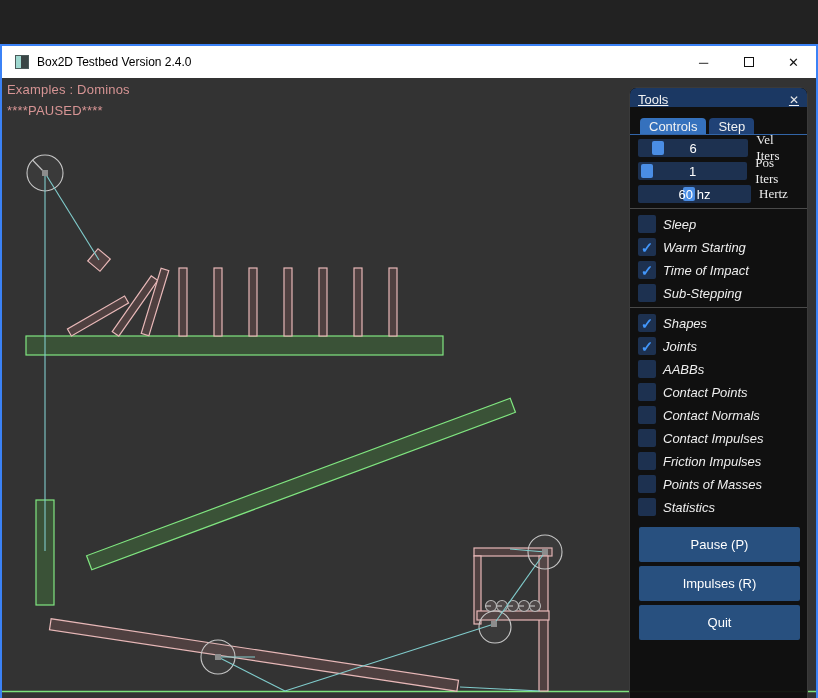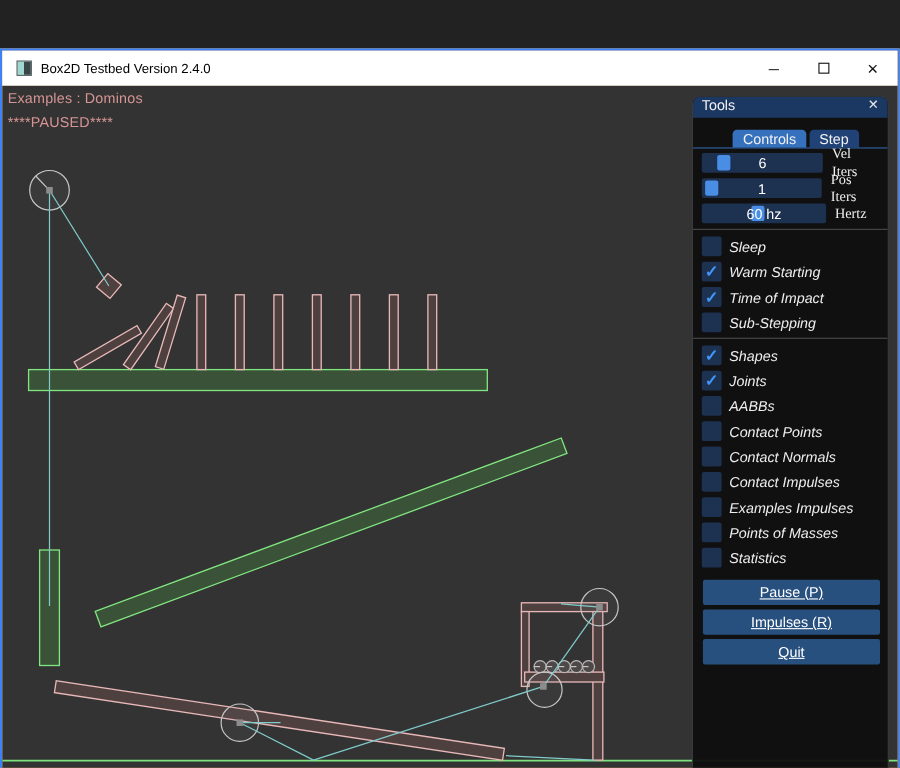--- a/index.html
+++ b/index.html
@@ -36,26 +36,26 @@
   svg .anchor  { fill:var(--c-anchor); }
   svg .joint   { stroke:var(--c-joint); stroke-width:1.1; fill:none; }
   svg .ground  { stroke:var(--c-ground); stroke-width:1.5; }
   
   #tools-panel {
     position:absolute; left:627px; top:41px; width:179px; height:645px;
     background:rgba(14,14,14,0.94); border:1px solid #3a3a3a; border-radius:7px;
     color:#f2f2f2; font-size:13px; overflow:hidden;
   }
   #panel-titlebar {
-    height:19px; background:#1b3863; display:flex; align-items:flex-start;
-    padding:0 8px; border-radius:6px 6px 0 0;
+    height:19px; background:#1b3863; display:flex; align-items:flex-end;
+    padding:0 8px; border-radius:6px 6px 0 0;text-decoration:underline;
   }
   #panel-title { font-size:13px; }
   #panel-close { margin-left:auto; font-size:12px; color:#e8e8e8; }
-  #tabbar { display:flex; gap:3px; padding:0 0 0 10px; margin-top:11px; height:16px;justify-content:center; }
+  #tabbar { display:flex; gap:3px; padding:0 0 0 10px; margin-top:11px; height:16px; }
   .tab { padding:0 9px; display:flex; align-items:center; font-size:13px; border-radius:4px 4px 0 0; }
   .tab.active { background:#3571bd; }
   .tab.inactive { background:#204276; }
   #tab-underline { height:1px; background:#3265a8; width:100%; }
   #panel-body { padding:4px 8px 0 8px; }
   .slider-row { display:flex; align-items:center; height:18px; margin-bottom:5px; }
   .slider-track {
     position:relative; width:113px; height:18px; background:#1d3150; border-radius:2px;
     display:flex; align-items:center; justify-content:center;
   }
@@ -64,22 +64,22 @@
   .slider-label { margin-left:8px; color:#eee;font-family:Liberation Serif, serif; }
   .separator { height:1px; background:#4a4a4a; margin:3px -8px 6px -8px; }
   .cb-row { display:flex; align-items:center; height:18px; margin-bottom:5px; }
   .cb-box {
     width:18px; height:18px; background:#1d3150; border-radius:2px;
     display:flex; align-items:center; justify-content:center;
     color:var(--c-accent); font-size:15px; font-weight:bold; line-height:1;
   }
   .cb-label { margin-left:7px; color:#eee;font-style:italic; }
   .panel-btn {
-    height:23px; width:161px; margin:0 0 4px 1px; background:#28507f; border-radius:2px;
-    display:flex; align-items:center; justify-content:center; color:#fff; font-size:13px;text-decoration:underline;
+    height:35px; width:161px; margin:0 0 4px 1px; background:#28507f; border-radius:2px;
+    display:flex; align-items:center; justify-content:center; color:#fff; font-size:13px;
   }
   .btn-gap { height:6px; }
 </style>
 </head>
 <body>
 
 <div id="window">
 
   <div id="titlebar">
     <div id="app-icon"></div>
@@ -261,21 +261,21 @@
           <div class="cb-row">
             <div class="cb-box"></div>
             <span class="cb-label">Contact Normals</span>
           </div>
           <div class="cb-row">
             <div class="cb-box"></div>
             <span class="cb-label">Contact Impulses</span>
           </div>
           <div class="cb-row">
             <div class="cb-box"></div>
-            <span class="cb-label">Examples Impulses</span>
+            <span class="cb-label">Friction Impulses</span>
           </div>
           <div class="cb-row">
             <div class="cb-box"></div>
             <span class="cb-label">Points of Masses</span>
           </div>
           <div class="cb-row">
             <div class="cb-box"></div>
             <span class="cb-label">Statistics</span>
           </div>
         </div>

